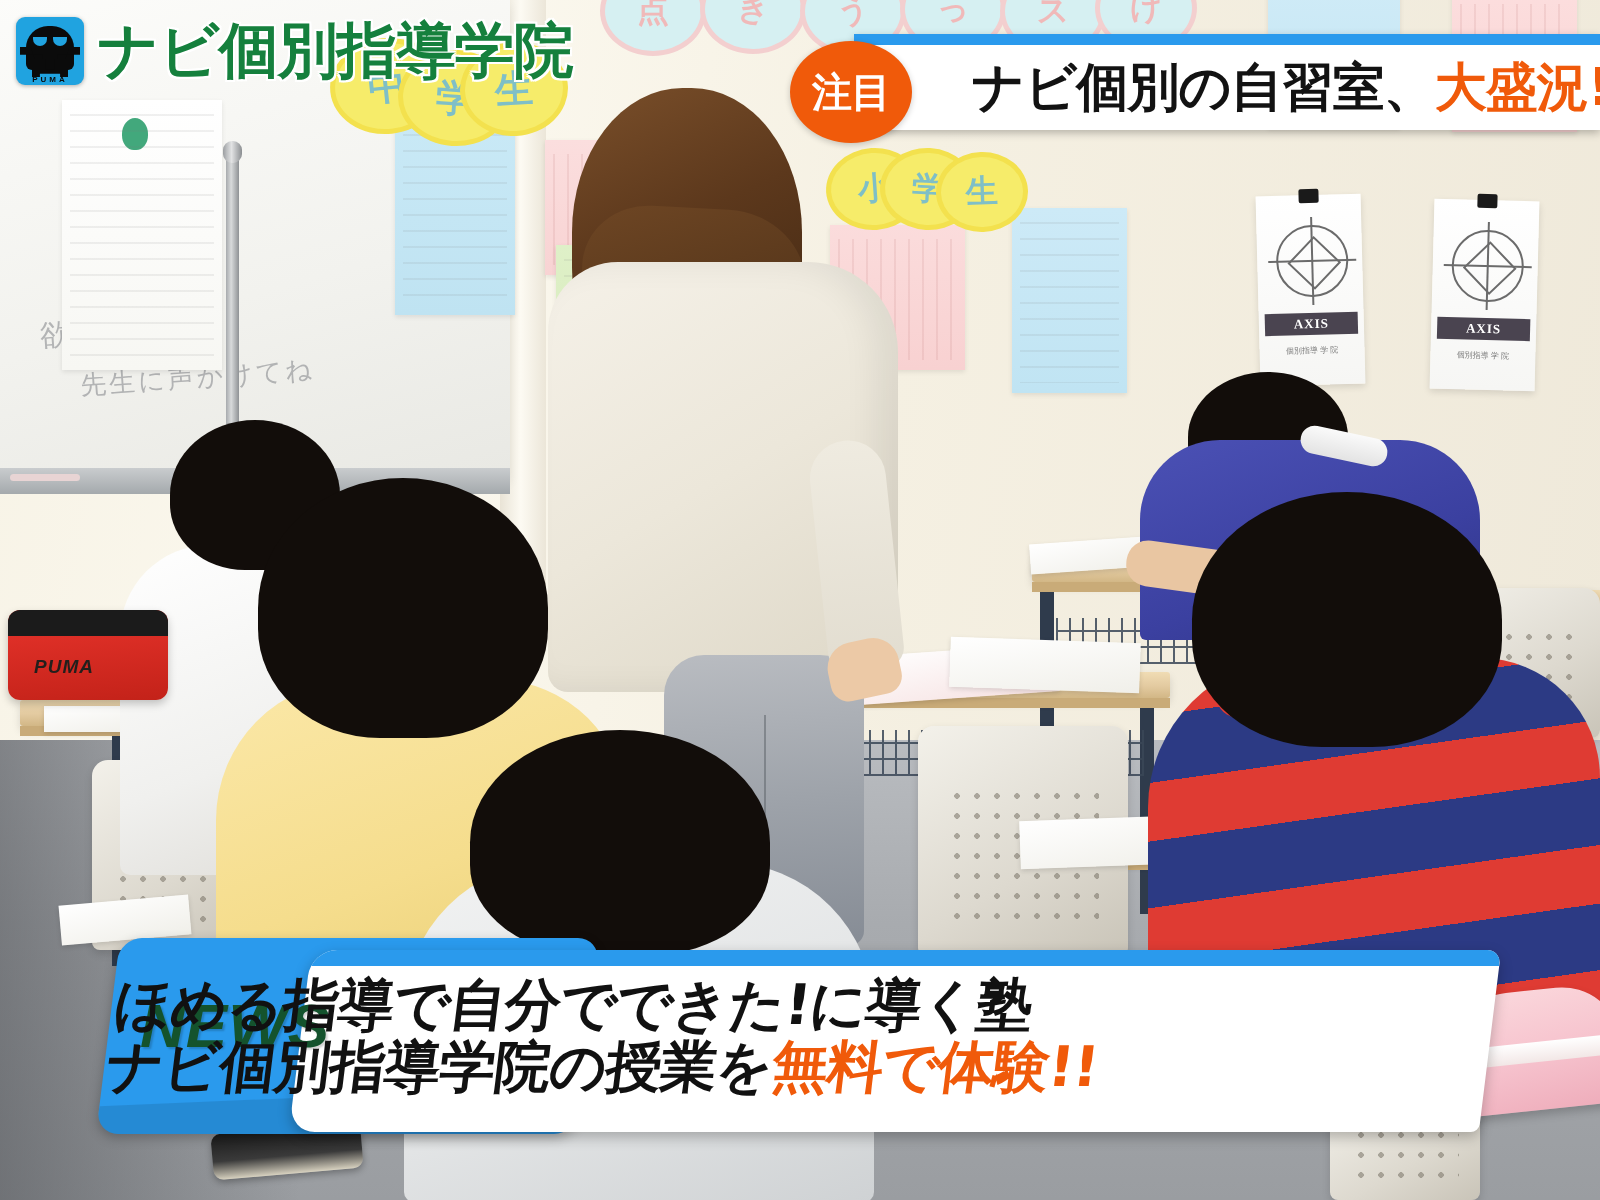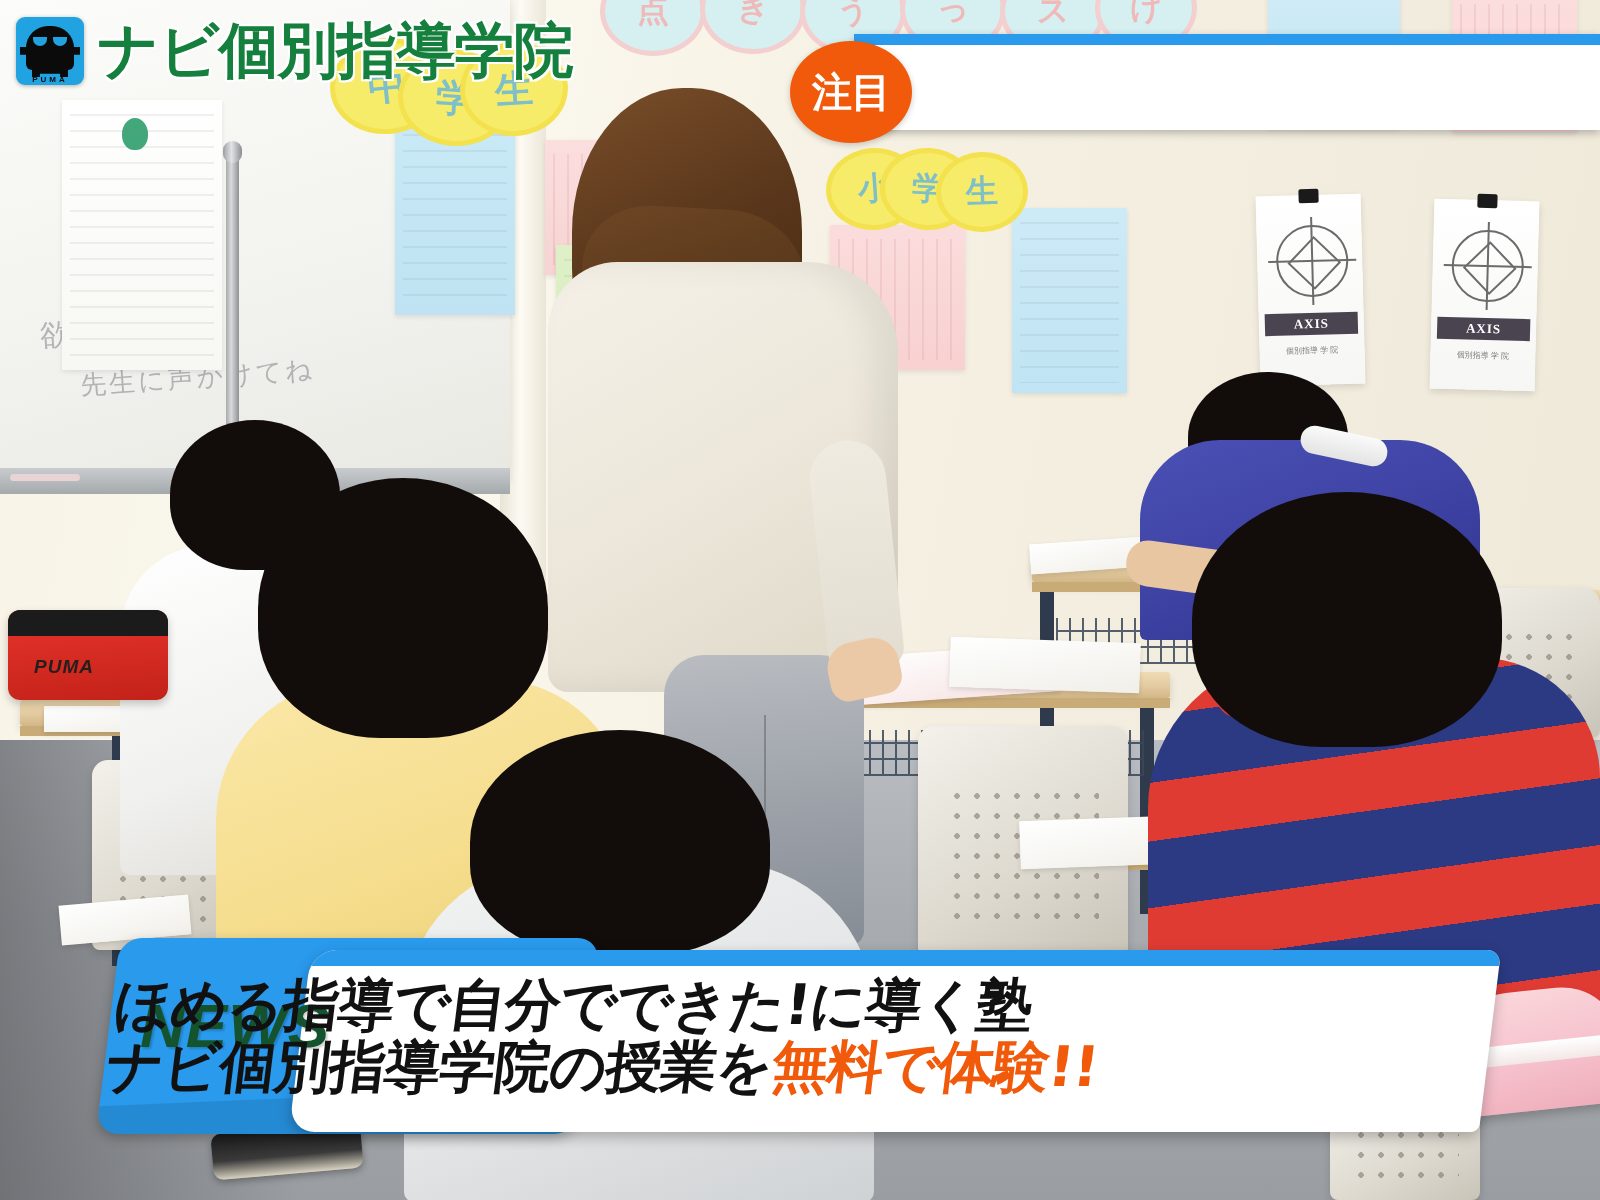--- a/index.html
+++ b/index.html
@@ -679,20 +679,24 @@
       <span class="fig"></span>
       <span class="arms"></span>
       <span class="legs"></span>
       <span class="navi">PUMA</span>
     </div>
     <div class="logo-text">ナビ個別指導学院</div>
   </div>
 
   <div class="top-banner">
     <span class="top-banner-bar"></span>
+    <div class="top-banner-text">
+      <span>ナビ個別の自習室、</span>
+      <span class="top-banner-accent">大盛況!</span>
+    </div>
     <span class="chuumoku">注目</span>
   </div>
 
   <div class="news-blue">
     <span class="news-blue-shade"></span>
   </div>
   <div class="news-white">
     <span class="news-white-bar"></span>
   </div>
   <div class="news-label">NEWS</div>

